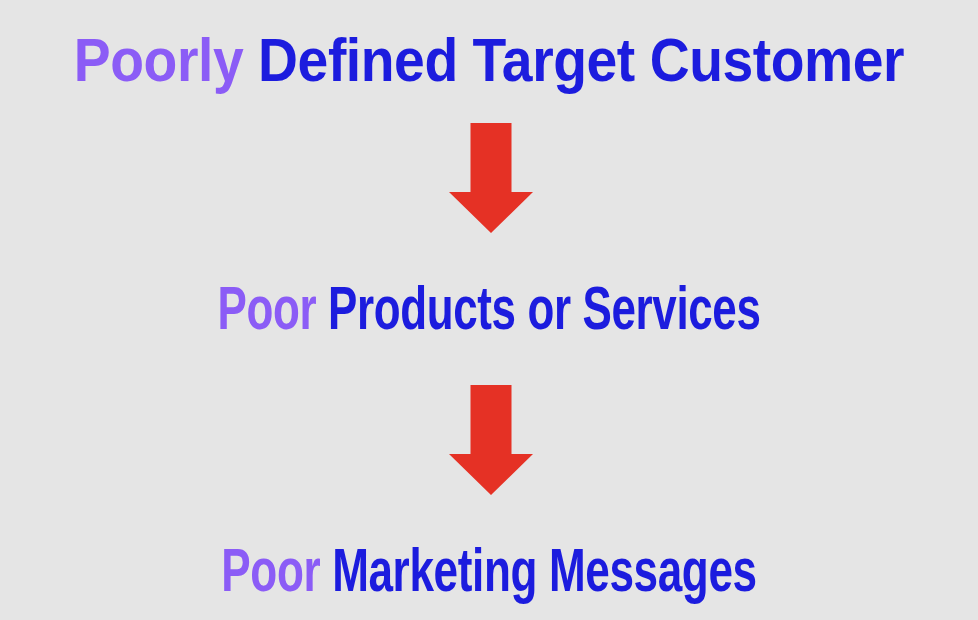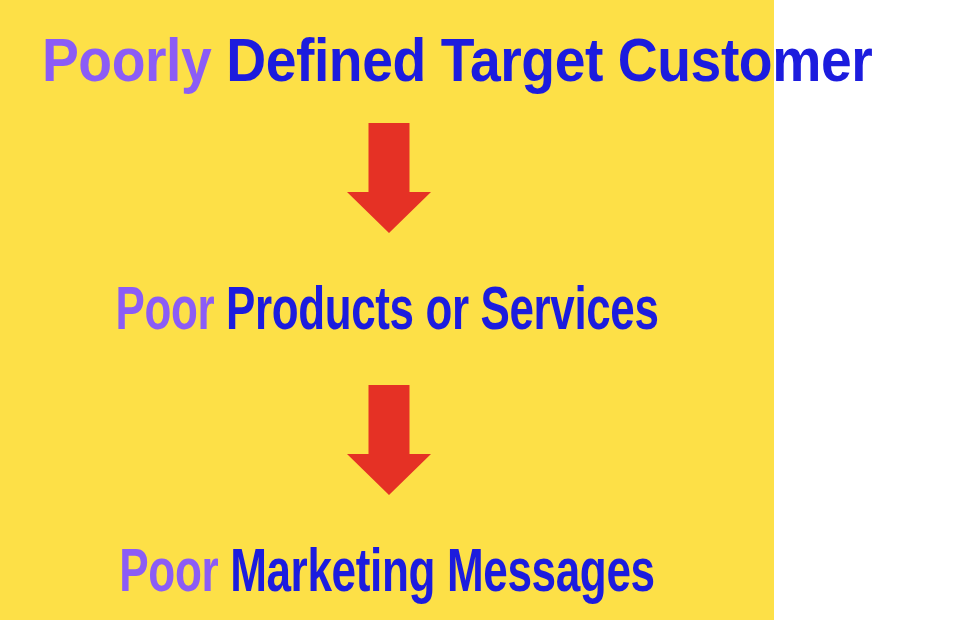--- a/index.html
+++ b/index.html
@@ -9,23 +9,23 @@
   body {
     width: 978px;
     height: 620px;
     background: #ffffff;
     font-family: "Liberation Sans", sans-serif;
     overflow: hidden;
   }
 
   #diagram {
     position: relative;
-    width: 774px;
+    width: 978px;
     height: 620px;
-    background: #fde047;
+    background: #e5e5e5;
     display: flex;
     flex-direction: column;
     align-items: center;
   }
 
   .flow-step {
     width: 100%;
     text-align: center;
     white-space: nowrap;
     font-weight: bold;

